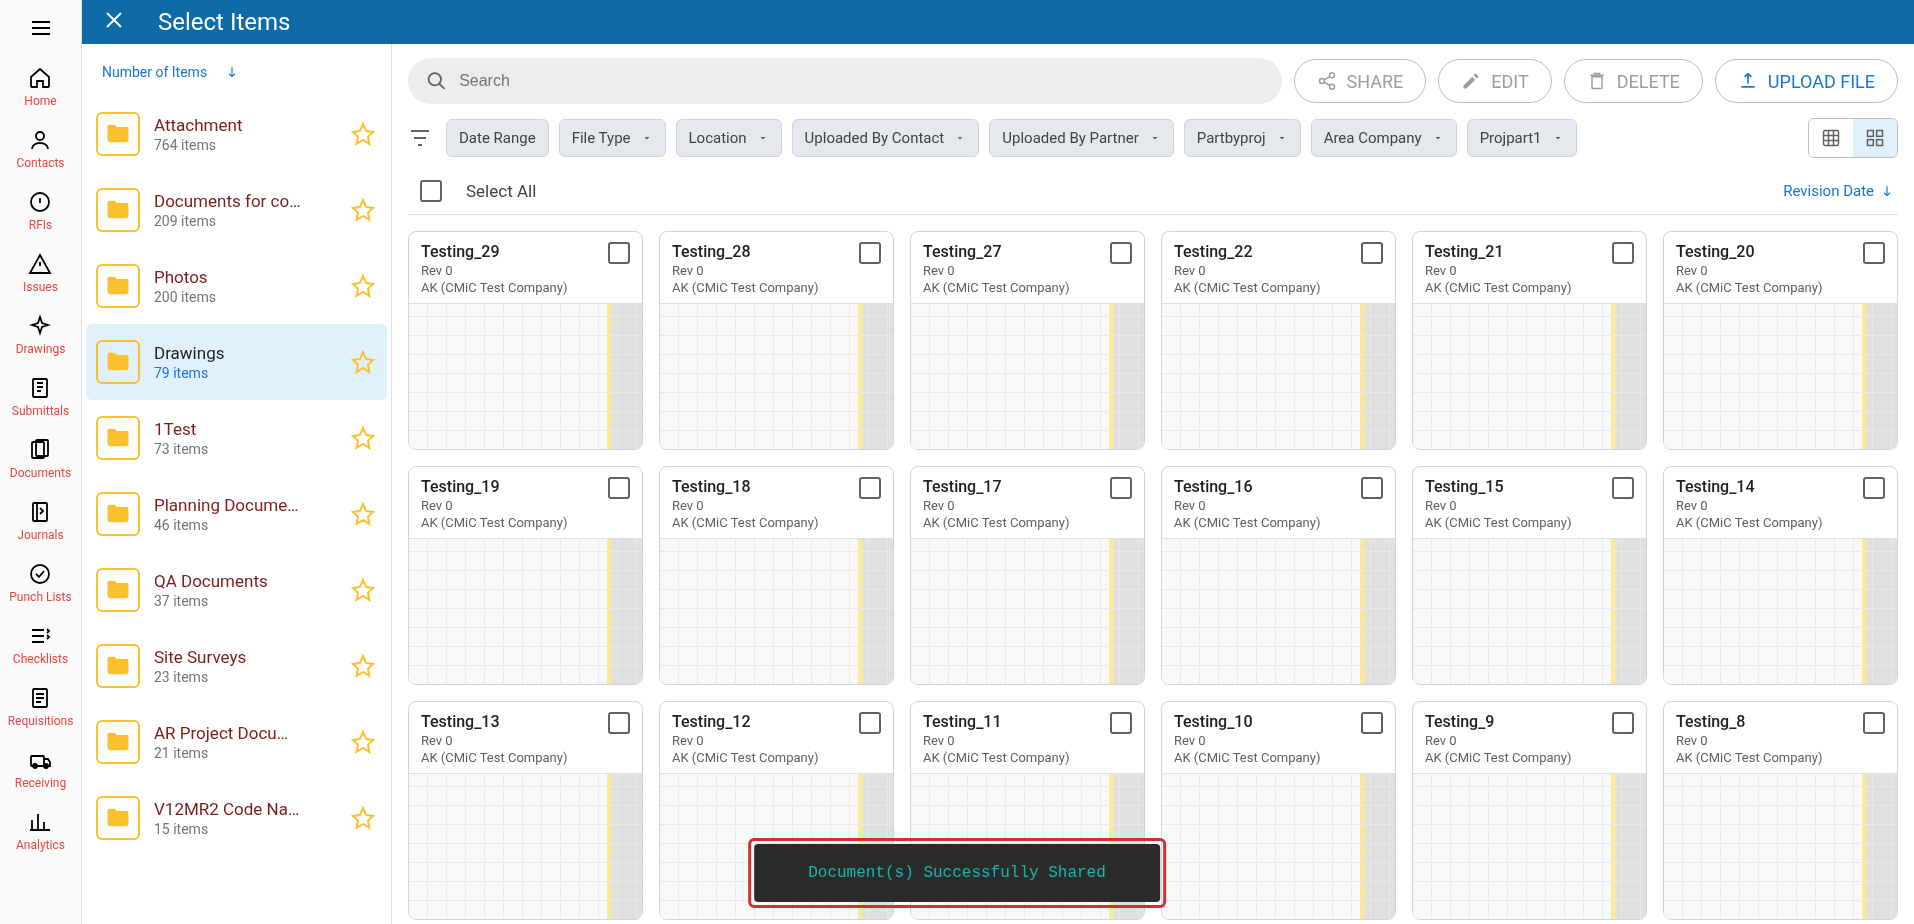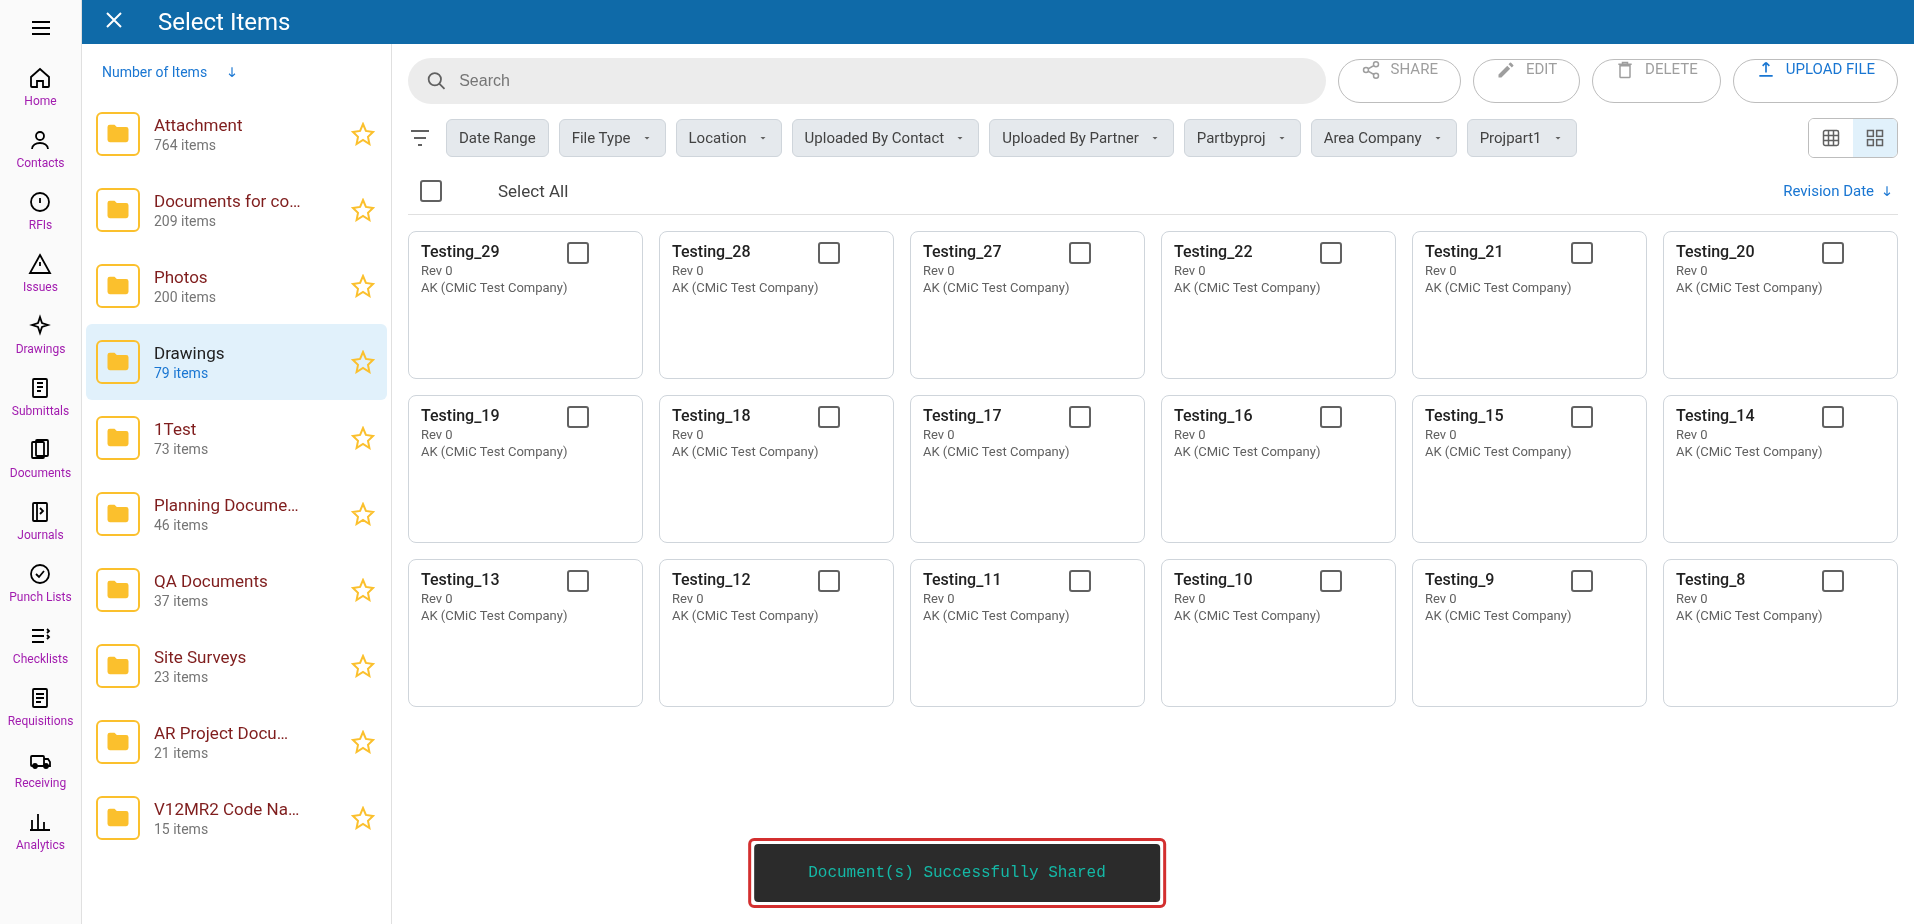--- a/index.html
+++ b/index.html
@@ -23,21 +23,21 @@
   cursor: pointer;
   margin-bottom: 8px;
 }
 .rail-item {
   width: 100%;
   display: flex; flex-direction: column; align-items: center;
   padding: 10px 0;
   cursor: pointer;
 }
 .rail-item svg { width: 24px; height: 24px; fill: none; stroke: #424242; stroke-width: 1.6; }
-.rail-item span { font-size: 12px; color: #a21caf; margin-top: 4px; }
+.rail-item span { font-size: 12px; color: #ef4444; margin-top: 4px; }
 
 
 .main { flex: 1; display: flex; flex-direction: column; height: 100%; }
 
 
 .header {
   height: 44px;
   background: #0f6aa8;
   display: flex;
   align-items: center;
@@ -104,23 +104,23 @@
   display: flex; align-items: center;
   padding: 0 18px;
   gap: 12px;
 }
 .search-box input { border: none; background: transparent; outline: none; font-size: 16px; width: 100%; color: #757575; }
 .pill-btn {
   height: 44px;
   border: 1px solid #bdbdbd;
   border-radius: 24px;
   background: #fff;
-  display: flex; align-items: flex-start; gap: 10px;
+  display: flex; align-items: center; gap: 10px;
   padding: 0 22px;
-  font-size: 15px;
+  font-size: 18px;
   color: #9e9e9e;
   cursor: pointer;
 }
 .pill-btn svg { width: 20px; height: 20px; fill: #9e9e9e; }
 .pill-btn.primary { color: #1976d2; }
 .pill-btn.primary svg { fill: #1976d2; }
 
 .filter-row { display: flex; align-items: center; gap: 10px; margin-bottom: 12px; }
 .filter-icon { width: 24px; height: 24px; cursor: pointer; margin-right: 4px; }
 .filter-chip {
@@ -148,21 +148,20 @@
   display: flex; align-items: center; justify-content: center;
   cursor: pointer;
   background: #fff;
 }
 .view-toggle div.active { background: #e1f1fb; }
 
 .select-row {
   display: flex; align-items: center;
   padding: 10px 4px 12px;
   border-bottom: 1px solid #e0e0e0;
-  gap: 32px;
 }
 .select-row .cb { margin-right: 24px; margin-left: 8px; }
 .select-row .label { font-size: 17px; color: #424242; }
 .select-row .sort { margin-left: auto; font-size: 15px; color: #1976d2; display: flex; align-items: center; gap: 6px; cursor: pointer; }
 
 .cb {
   width: 22px; height: 22px;
   border: 2px solid #616161;
   border-radius: 3px;
   cursor: pointer;
@@ -170,21 +169,21 @@
   background: #fff;
 }
 
 .grid-scroll { flex: 1; overflow-y: auto; padding-top: 16px; }
 .grid { display: grid; grid-template-columns: repeat(6, 1fr); gap: 16px; }
 .card {
   border: 1px solid #cfd5db;
   border-radius: 8px;
   background: #fff;
   overflow: hidden;
-  display: flex; flex-direction: row;
+  display: flex; flex-direction: column;
 }
 .card-head {
   padding: 10px 12px 8px;
   display: flex;
 }
 .card-head-text { flex: 1; }
 .card-title { font-size: 16px; font-weight: 500; color: #212121; }
 .card-rev { font-size: 13px; color: #616161; margin-top: 2px; }
 .card-owner { font-size: 13px; color: #616161; margin-top: 2px; }
 .card-cb { }

